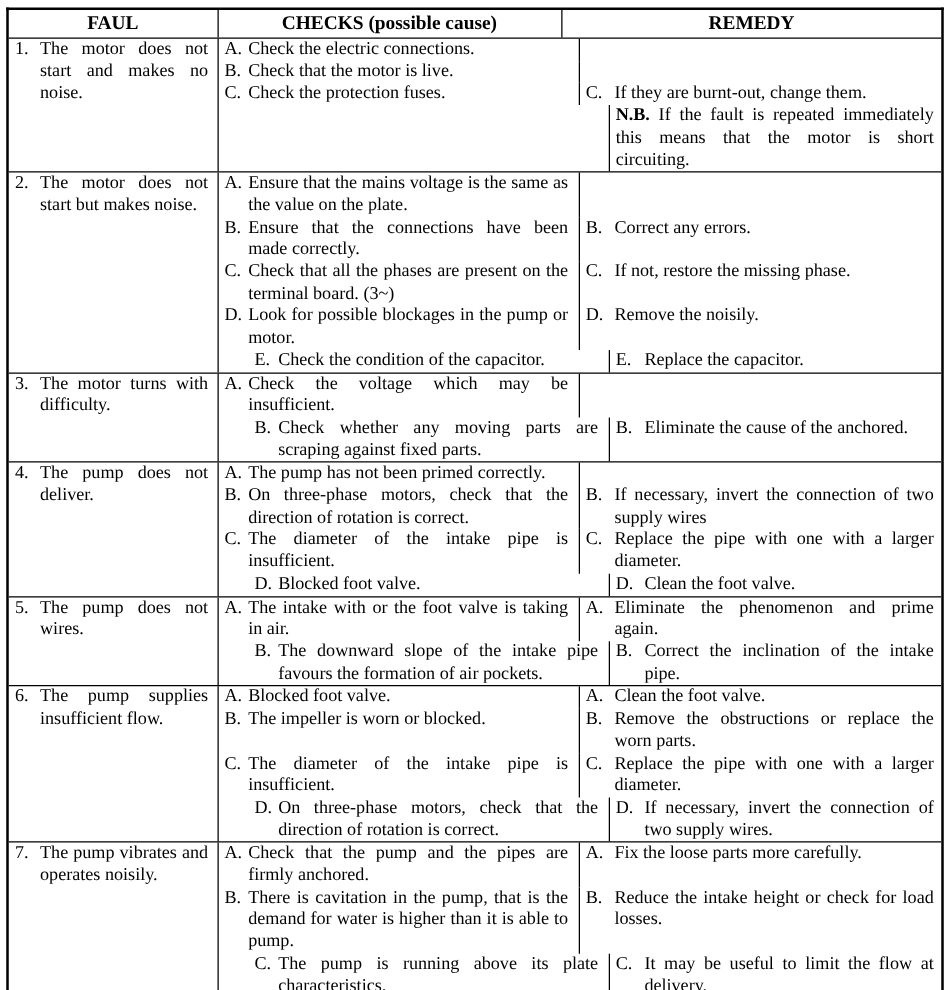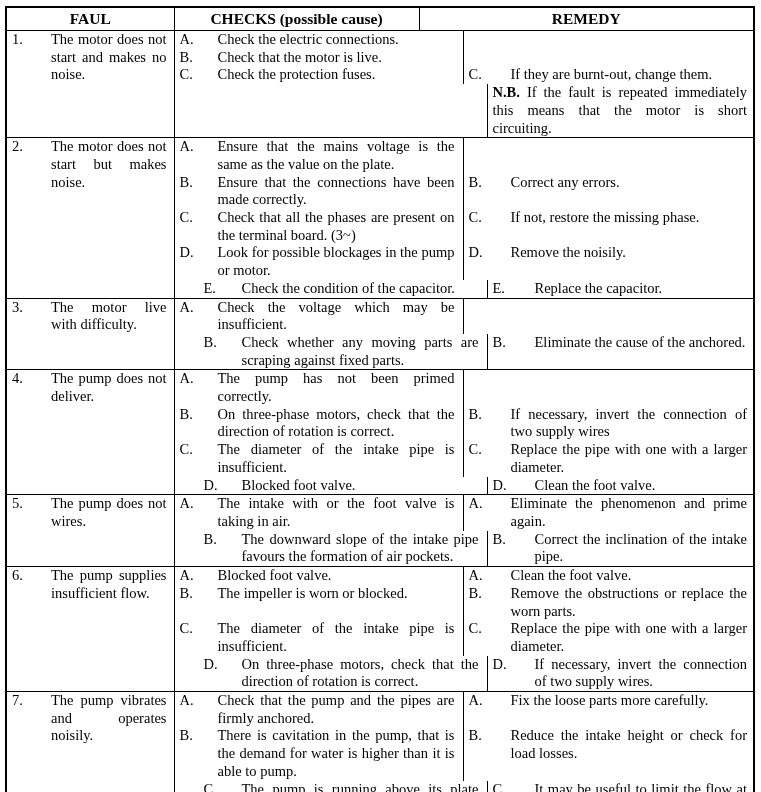--- a/index.html
+++ b/index.html
@@ -17,21 +17,21 @@
     box-sizing: border-box;
     border: 2px solid #000;
     border-bottom: none;
     font-size: 14.5px;
     line-height: 17.7px;
   }
   
   .hdr { display: flex; font-weight: bold; text-align: center; font-size: 15.5px; }
   .hdr > div { box-sizing: border-box; padding: 1px 2px; line-height: 20px; }
   .h-fault  { width: 167.5px; border-right: 1.5px solid #000; }
-  .h-checks { width: 245px;   border-right: 1.5px solid #000; }
+  .h-checks { width: 275px;   border-right: 1.5px solid #000; }
   .h-remedy { flex: 1; }
   
   .fault-row { display: flex; border-top: 1.5px solid #000; }
   .fault-cell {
     width: 167.5px; box-sizing: border-box;
     border-right: 1.5px solid #000;
     padding: 0 7px 0 5px;
   }
   .pairs { flex: 1; display: flex; flex-direction: column; }
   .pair { display: flex; flex: 0 0 auto; }
@@ -40,21 +40,21 @@
     width: 289px; box-sizing: border-box;
     border-right: 1.5px solid #000;
     padding: 0 8px 0 5px;
   }
   .premedy { flex: 1; padding: 0 6px 0 5px; }
   
   .hang { display: flex; align-items: flex-start; }
   .lbl  { flex: 0 0 20px; }
   .clbl { flex-basis: 19px; }
   .rlbl { flex-basis: 23px; }
-  .txt  { flex: 1; text-align: justify; margin-left: 19px; }
+  .txt  { flex: 1; text-align: justify; }
   .para { text-align: justify; }
   .para b { font-weight: bold; }
   
   .sliver { height: 14px; }
 </style>
 </head>
 <body>
 
 <div class="doc-table">
   <div class="hdr">
@@ -183,21 +183,21 @@
                 <div class="txt">Replace the capacitor.</div>
               </div>
             </div>
           </div>
         </div>
       </div>
       <div class="fault-row">
         <div class="fault-cell">
           <div class="hang">
             <span class="lbl">3.</span>
-            <div class="txt">The motor live with difficulty.</div>
+            <div class="txt">The motor turns with difficulty.</div>
           </div>
         </div>
         <div class="pairs">
           <div class="pair">
             <div class="pcheck">
               <div class="hang">
                 <span class="lbl clbl">A.</span>
                 <div class="txt">Check the voltage which may be insufficient.</div>
               </div>
             </div>

